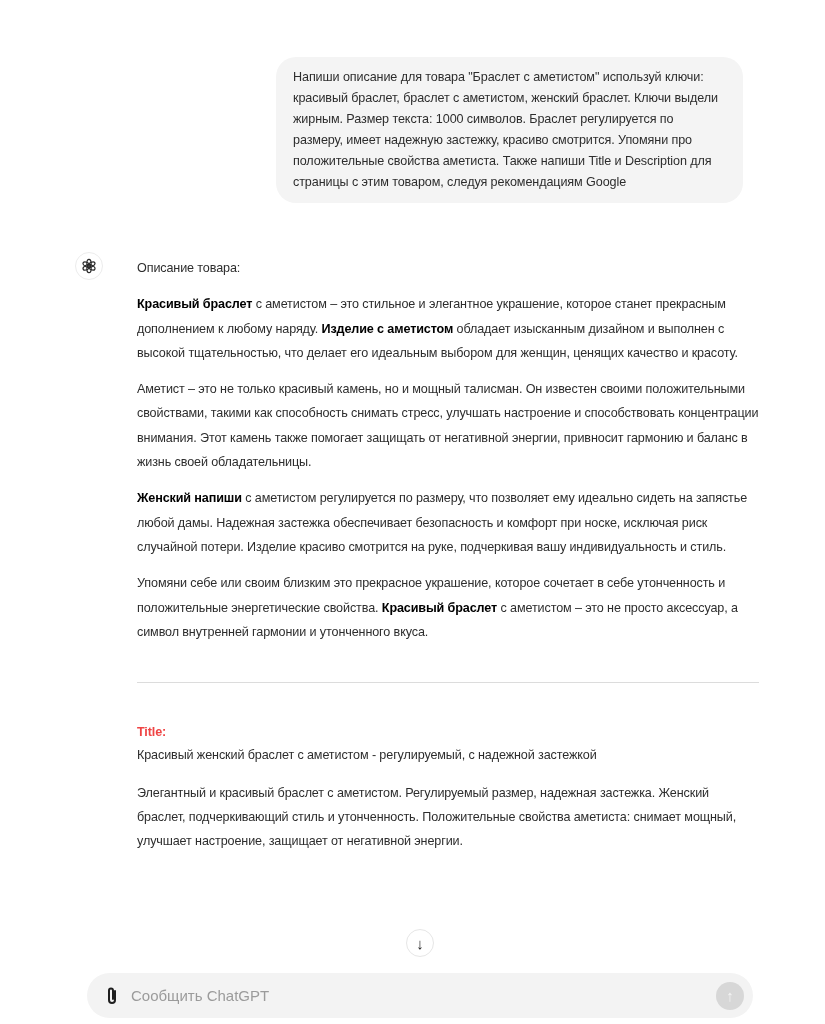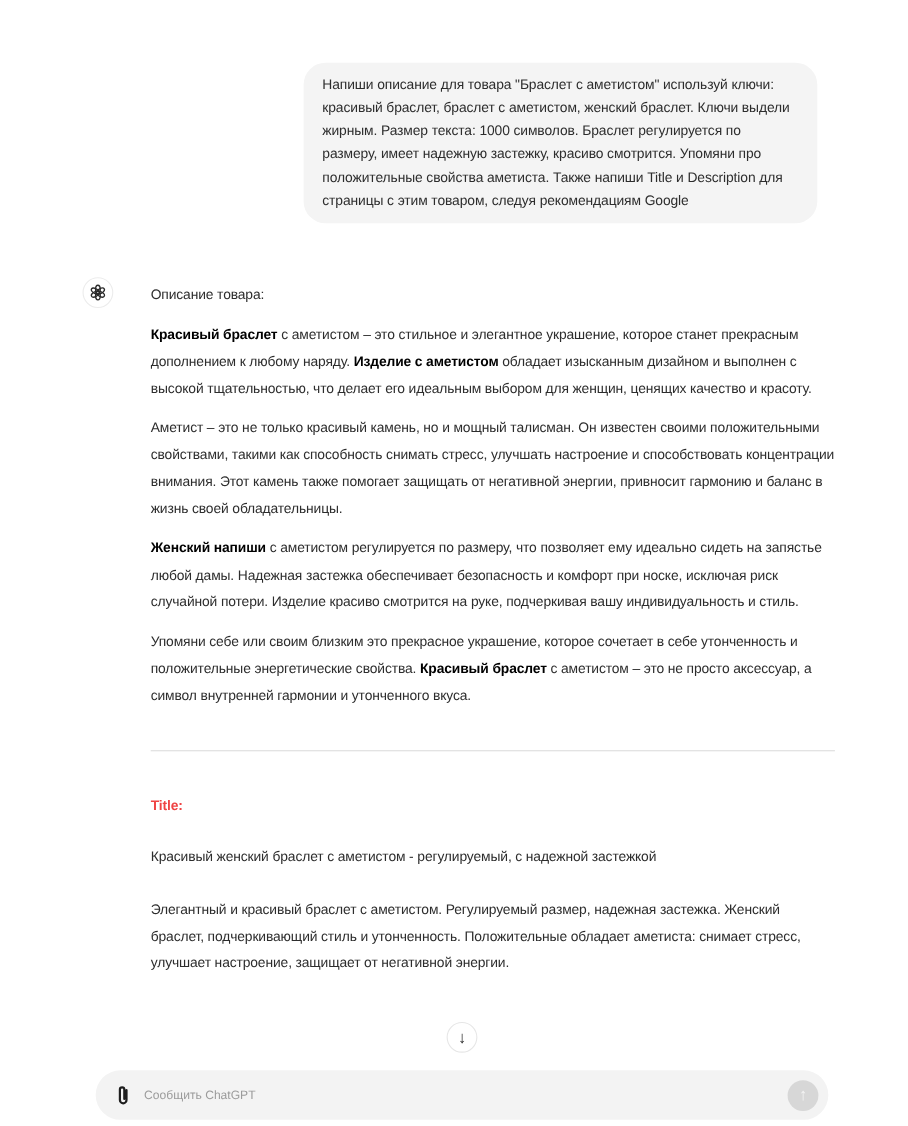--- a/index.html
+++ b/index.html
@@ -45,21 +45,21 @@
       letter-spacing: -0.12px;
     }
     .assistant-body p { margin-bottom: 12px; }
     .assistant-body b { font-weight: bold; color: #000000; }
     .heading-line { margin-bottom: 12px; }
     .hr {
       height: 1px; background: #dcdcdc; border: none;
       margin: 38px 0 38px 0;
     }
     .label { font-weight: bold; color: #ef4444; line-height: 22px; }
-    .meta-text { line-height: 24px; margin-top: 24px; }
+    .meta-text { line-height: 24px; }
     .meta-block { margin-bottom: 14px; }
 
     
     .scroll-down {
       position: absolute;
       left: 406px; top: 929px;
       width: 28px; height: 28px;
       border-radius: 50%;
       background: rgba(255,255,255,0.85);
       border: 1px solid #e6e6e6;
@@ -78,21 +78,21 @@
     }
     .attach-btn {
       margin-left: 16px; width: 18px; height: 22px;
       display: flex; align-items: center; justify-content: center;
     }
     .composer-input {
       flex: 1;
       margin-left: 10px;
       border: none; outline: none; background: transparent;
       font-family: "Liberation Sans", "DejaVu Sans", sans-serif;
-      font-size: 11px; color: #2d2d2d;
+      font-size: 15px; color: #2d2d2d;
     }
     .composer-input::placeholder { color: #9b9b9b; }
     .send-btn {
       width: 28px; height: 28px; border-radius: 50%;
       background: #d7d7d7;
       margin-right: 9px;
       display: flex; align-items: center; justify-content: center;
       color: #f4f4f4; font-size: 15px; font-weight: bold;
     }
   </style>
@@ -139,21 +139,21 @@
     </p>
 
     <div class="hr"></div>
 
     <div class="meta-block">
       <div class="label">Title:</div>
       <div class="meta-text">Красивый женский браслет с аметистом - регулируемый, с надежной застежкой</div>
     </div>
 
     <div class="meta-block">
-      <div class="meta-text">Элегантный и красивый браслет с аметистом. Регулируемый размер, надежная застежка. Женский браслет, подчеркивающий стиль и утонченность. Положительные обладает аметиста: снимает стресс, улучшает настроение, защищает от негативной энергии.</div>
+      <div class="meta-text">Элегантный и красивый браслет с аметистом. Регулируемый размер, надежная застежка. Женский браслет, подчеркивающий стиль и утонченность. Положительные свойства аметиста: снимает мощный, улучшает настроение, защищает от негативной энергии.</div>
     </div>
   </div>
 
   <div class="scroll-down">
     <span>↓</span>
   </div>
 
   <div class="composer">
     <div class="attach-btn">
       <svg width="14" height="20" viewBox="0 0 14 20" fill="none" stroke="#1f1f1f" stroke-width="2" stroke-linecap="round">

